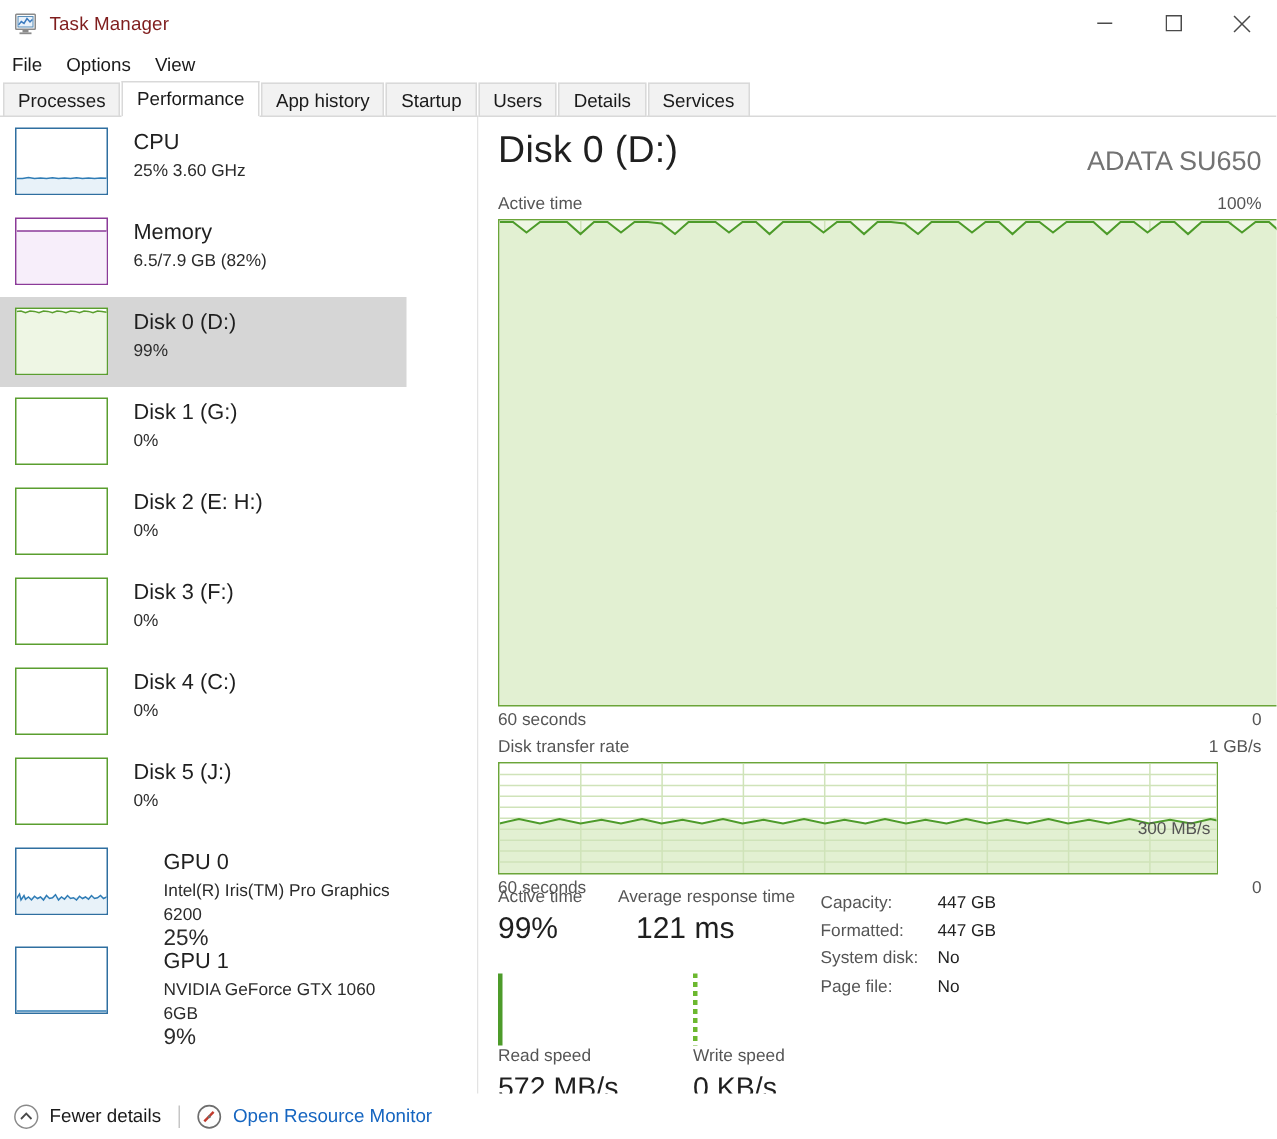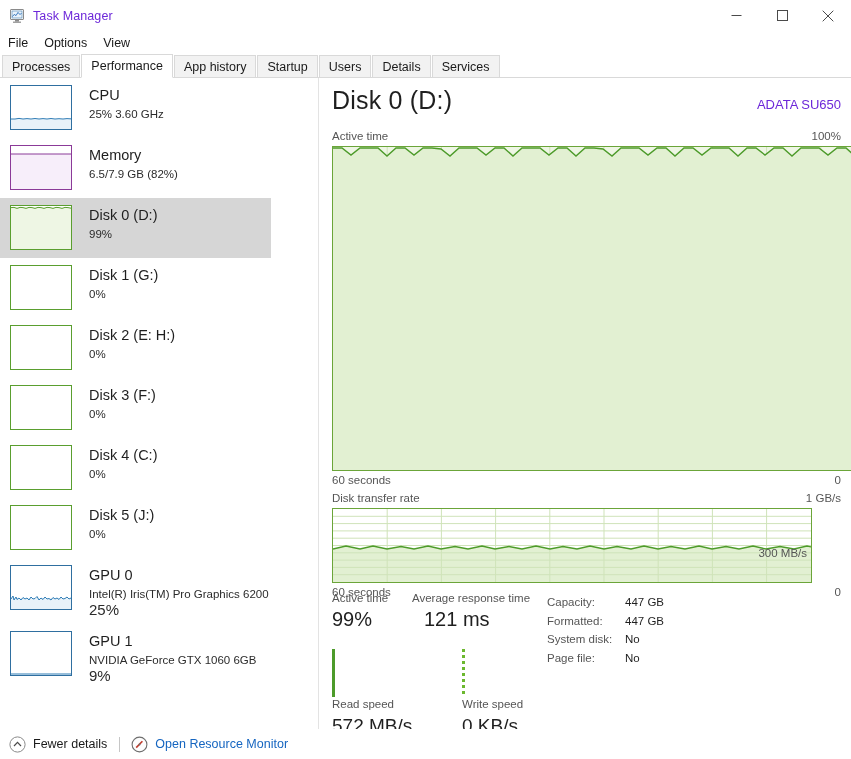--- a/index.html
+++ b/index.html
@@ -13,21 +13,21 @@
   }
   .window { position: relative; width: 851px; height: 759px; background:#fff; }
 
   
   .titlebar {
     position: relative; height: 31px; width: 100%;
     background: #ffffff; display: flex; align-items: center;
   }
   .tb-icon { margin-left: 8px; width: 18px; height: 16px; position: relative; }
   .tb-title {
-    margin-left: 7px; font-size: 12.5px; color: #6d28d9; letter-spacing: .1px;
+    margin-left: 7px; font-size: 12.5px; color: #7f1d1d; letter-spacing: .1px;
   }
   .winbtns { position: absolute; right: 0; top: 0; height: 31px; display: flex; }
   .winbtn {
     width: 46px; height: 31px; display: flex; align-items: center; justify-content: center;
   }
   .winbtn svg { display:block; }
 
   
   .menubar {
     height: 23px; display: flex; align-items: center; padding-left: 1px; gap: 0px;
@@ -76,40 +76,40 @@
     background: #fff; overflow: hidden; flex: 0 0 auto;
   }
   .thumb.green { border-color: #5a9e2f; }
   .thumb.purple { border-color: #8b3a98; }
   .thumb svg { display: block; position: absolute; left: 0; top: 0; }
   .stext { margin-left: 17px; padding-top: 1px; }
   .sname { font-size: 14.5px; color: #1f1f1f; line-height: 18px; }
   .ssub  { font-size: 11.5px; color: #2b2b2b; line-height: 16px; margin-top: 2px; }
   .ssub2 { font-size: 15px; color: #2b2b2b; line-height: 15px; }
 
-  .srow.tall { height: 66px; }
+  .srow.tall { height: 66px; gap: 20px; }
 
   
   .statusbar {
     position: absolute; left: 0; bottom: 0; width: 851px; height: 30px;
     display: flex; align-items: center; padding-left: 9px; background:#fff;
   }
   .sb-item { display: flex; align-items: center; font-size: 12.5px; color:#1a1a1a; }
   .sb-sep { width:1px; height:15px; background:#c6c6c6; margin: 0 11px 0 12px; }
   .sb-link { color: #1565c0; font-size: 12.5px; }
   .circ-ico { width:17px; height:17px; margin-right:7px; }
 
   
   .m-title {
     position: absolute; left: 13px; top: 8px;
     font-size: 25px; color: #1f1f1f; letter-spacing: .2px;
   }
   .m-sub {
     position: absolute; right: 10px; top: 19px;
-    font-size: 13px; color: #6d28d9;
+    font-size: 18px; color: #737373;
   }
   .cap-row { position: absolute; font-size: 11.5px; color: #555; }
   .cap-left { left: 13px; }
   .cap-right { right: 10px; }
 
   .graph { position: absolute; border: 1px solid #6ba539; background: #fff; overflow:hidden; }
   .graph svg { display:block; }
 
   .inlbl {
     position: absolute; font-size: 11.5px; color: #555; background: transparent;

